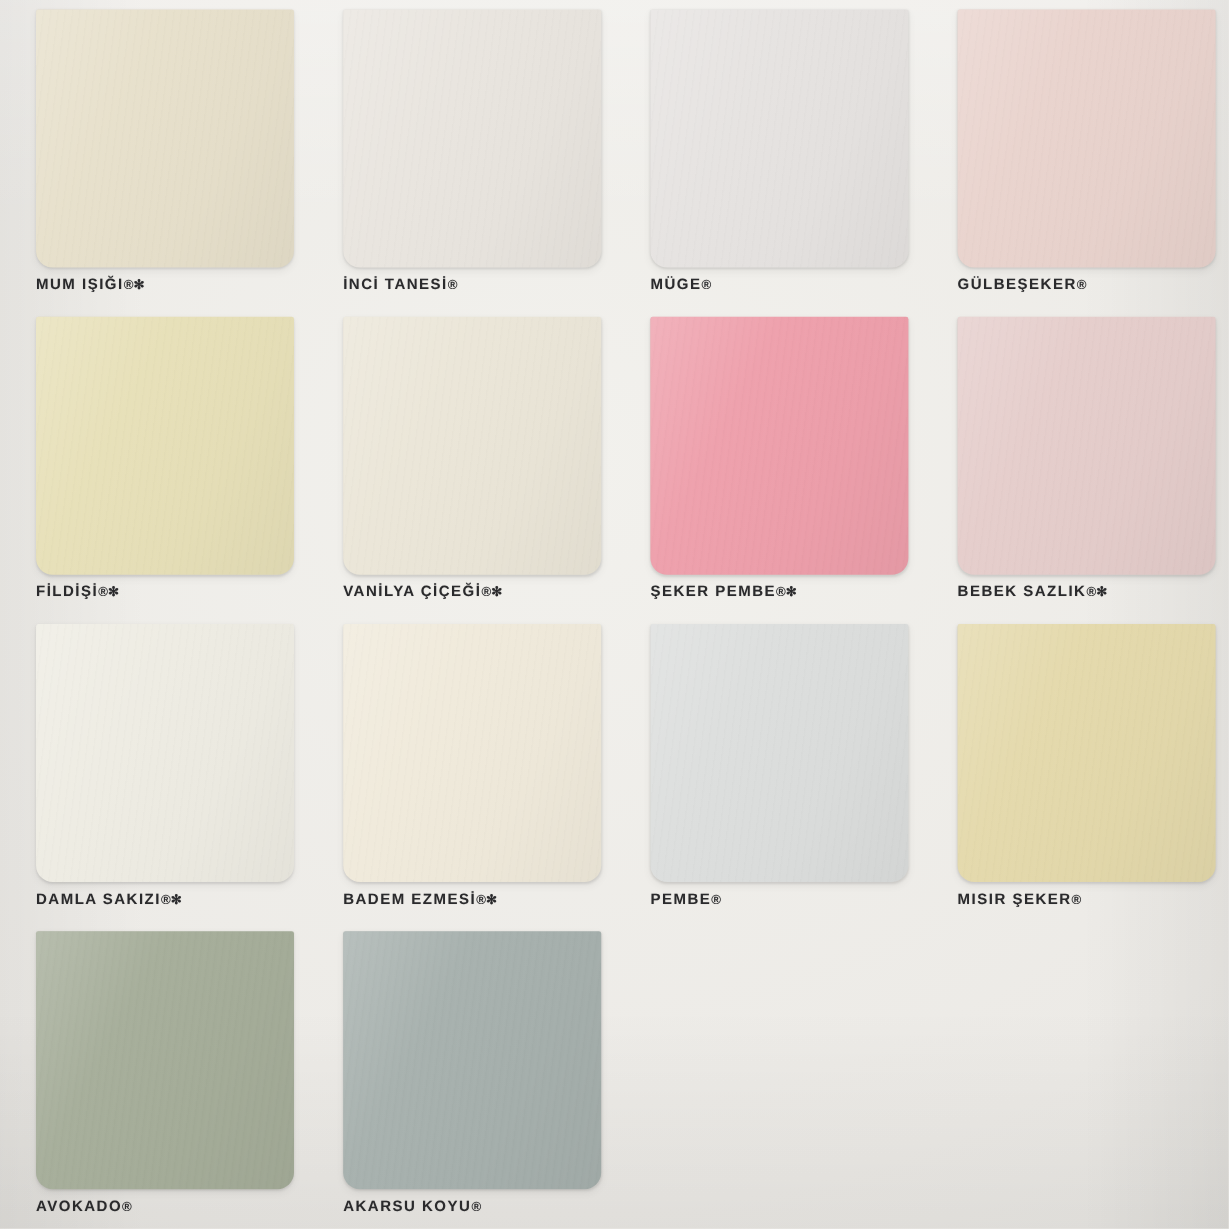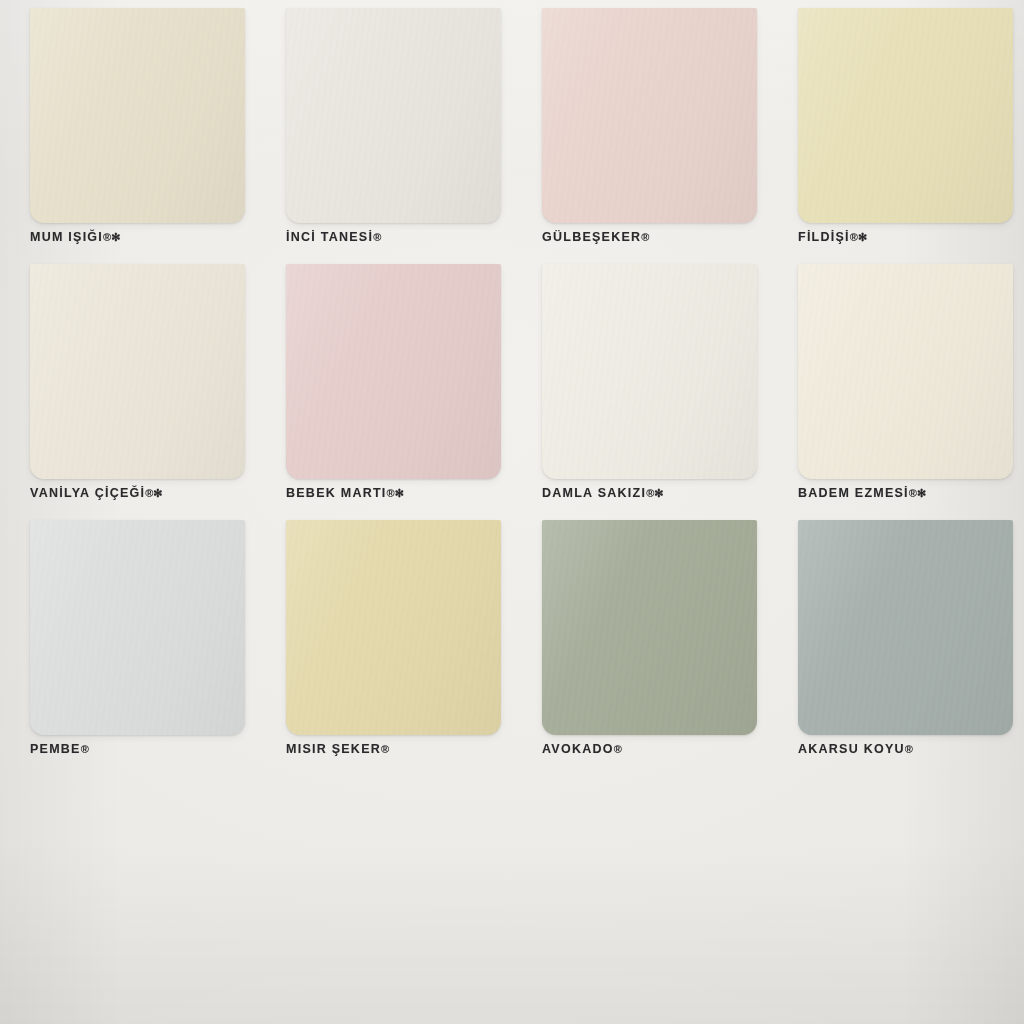--- a/index.html
+++ b/index.html
@@ -101,34 +101,42 @@
   <div id="swatch-grid">
       <div class="swatch-cell">
         <div class="swatch-chip" style="background: rgb(231, 224, 203);"></div>
         <div class="swatch-label"><span>MUM IŞIĞI</span><span class="marks">®✻</span></div>
       </div>
       <div class="swatch-cell">
         <div class="swatch-chip" style="background: rgb(233, 229, 223);"></div>
         <div class="swatch-label"><span>İNCİ TANESİ</span><span class="marks">®</span></div>
       </div>
       <div class="swatch-cell">
+        <div class="swatch-chip" style="background: rgb(230, 227, 225);"></div>
+        <div class="swatch-label"><span>MÜGE</span><span class="marks">®</span></div>
+      </div>
+      <div class="swatch-cell">
         <div class="swatch-chip" style="background: rgb(233, 211, 205);"></div>
         <div class="swatch-label"><span>GÜLBEŞEKER</span><span class="marks">®</span></div>
       </div>
       <div class="swatch-cell">
         <div class="swatch-chip" style="background: rgb(231, 224, 184);"></div>
         <div class="swatch-label"><span>FİLDİŞİ</span><span class="marks">®✻</span></div>
       </div>
       <div class="swatch-cell">
         <div class="swatch-chip" style="background: rgb(235, 230, 216);"></div>
         <div class="swatch-label"><span>VANİLYA ÇİÇEĞİ</span><span class="marks">®✻</span></div>
       </div>
       <div class="swatch-cell">
+        <div class="swatch-chip" style="background: rgb(238, 159, 171);"></div>
+        <div class="swatch-label"><span>ŞEKER PEMBE</span><span class="marks">®✻</span></div>
+      </div>
+      <div class="swatch-cell">
         <div class="swatch-chip" style="background: rgb(229, 205, 203);"></div>
-        <div class="swatch-label"><span>BEBEK MARTI</span><span class="marks">®✻</span></div>
+        <div class="swatch-label"><span>BEBEK SAZLIK</span><span class="marks">®✻</span></div>
       </div>
       <div class="swatch-cell">
         <div class="swatch-chip" style="background: rgb(238, 236, 227);"></div>
         <div class="swatch-label"><span>DAMLA SAKIZI</span><span class="marks">®✻</span></div>
       </div>
       <div class="swatch-cell">
         <div class="swatch-chip" style="background: rgb(240, 234, 219);"></div>
         <div class="swatch-label"><span>BADEM EZMESİ</span><span class="marks">®✻</span></div>
       </div>
       <div class="swatch-cell">

